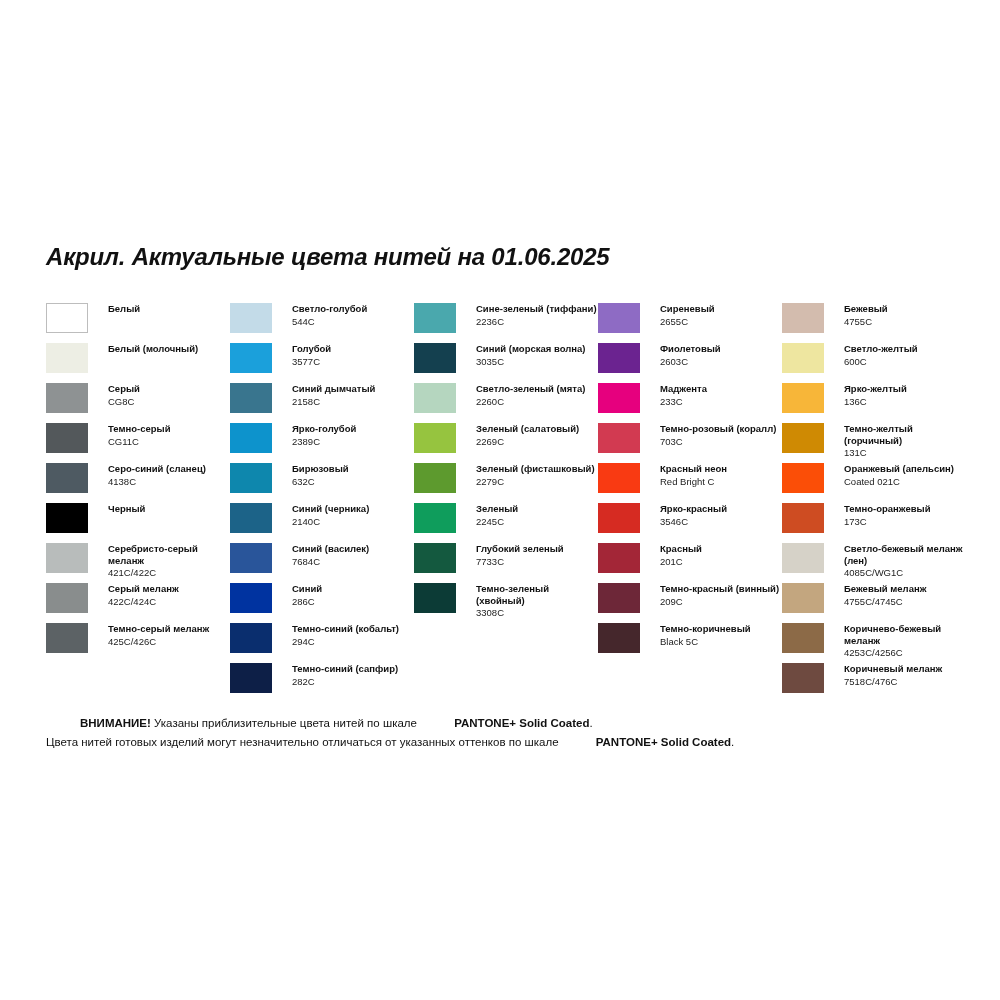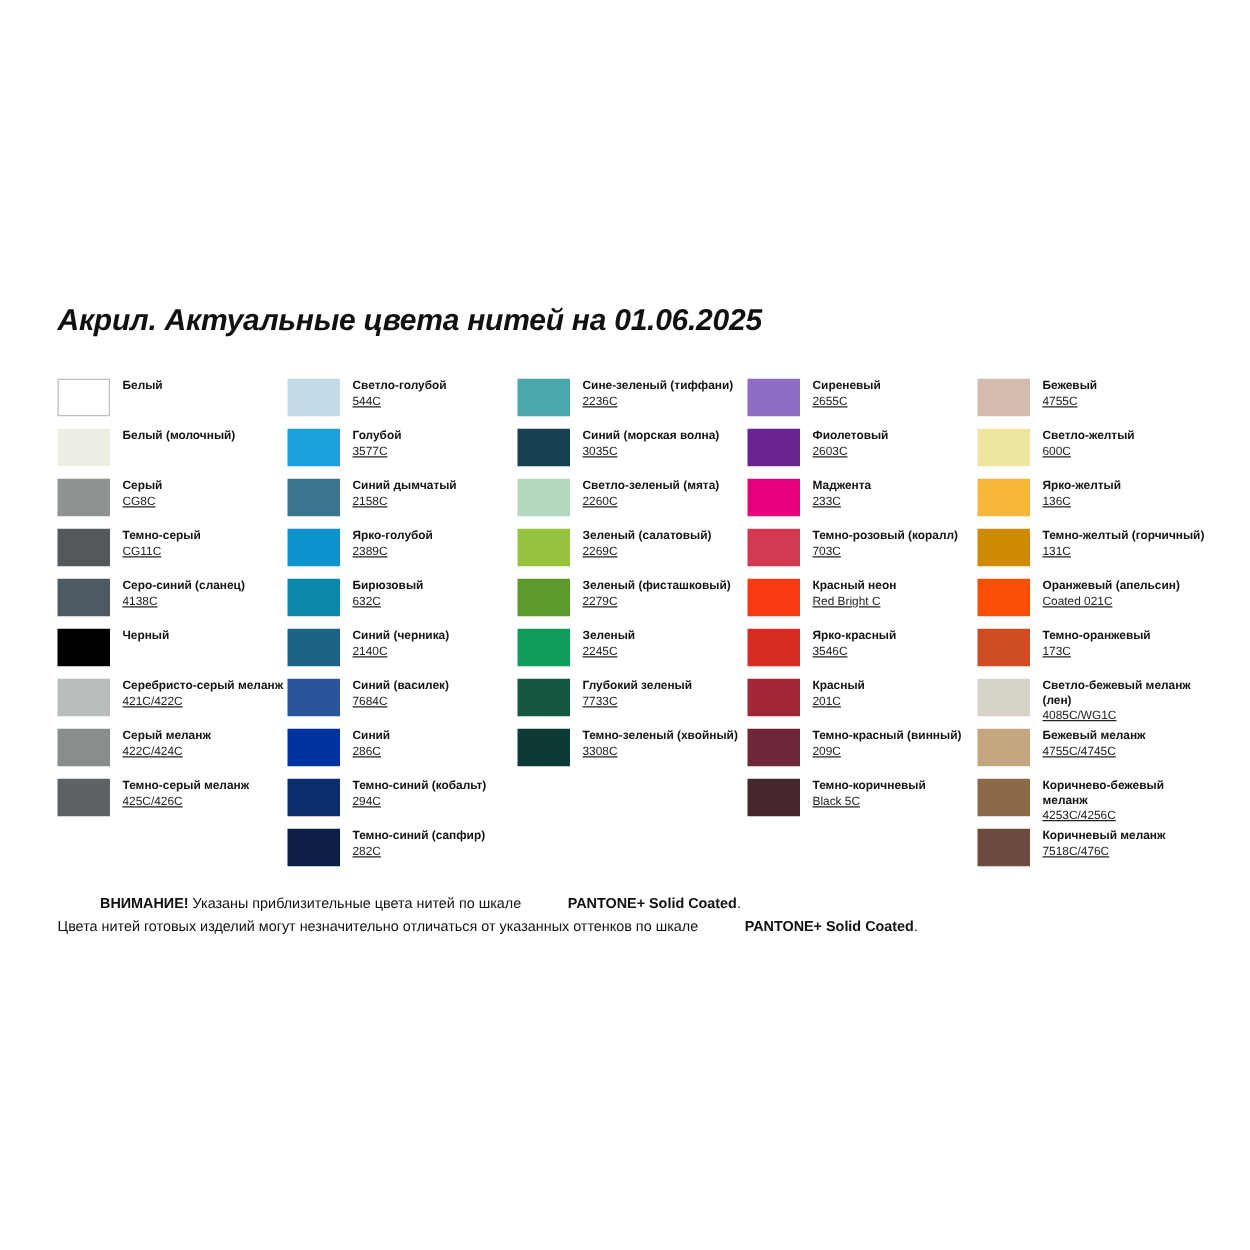--- a/index.html
+++ b/index.html
@@ -55,38 +55,37 @@
   .swatch {
     width: 42px;
     height: 30px;
     flex: 0 0 42px;
     box-sizing: border-box;
   }
   .swatch.bordered {
     border: 1px solid #bdbdbd;
   }
   .swatch-text {
-    margin-left: 10px;
+    margin-left: 20px;
     padding-top: 0px;
     line-height: 11.5px;
   }
   .swatch-name {
     font-size: 9.5px;
     font-weight: bold;
     color: #111111;
     display: block;
     max-width: 132px;
   }
   .swatch-code {
     font-size: 9.5px;
     font-weight: normal;
     color: #222222;
     display: block;
     margin-top: 1px;
-    text-decoration: underline;
   }
   .notice {
     position: absolute;
     left: 46px;
     top: 714px;
     font-size: 11.5px;
     line-height: 19px;
     color: #111111;
   }
   .notice .bold {

